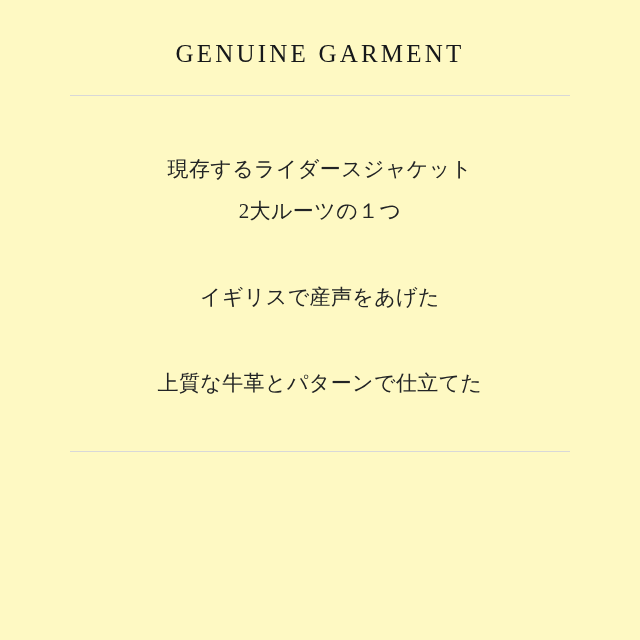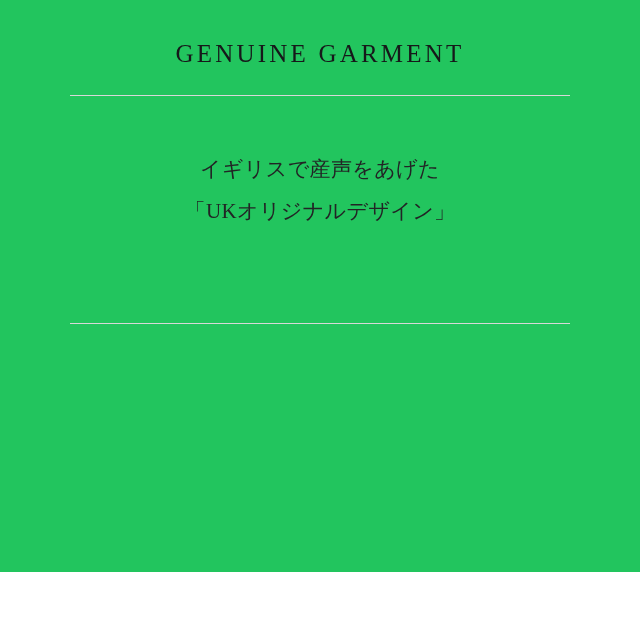--- a/index.html
+++ b/index.html
@@ -9,26 +9,26 @@
   body {
     width: 640px;
     height: 640px;
     background: #ffffff;
     font-family: "Liberation Serif", "DejaVu Serif", serif;
     color: #1d1d1d;
     overflow: hidden;
   }
   .page {
     width: 640px;
-    height: 572px;
+    height: 640px;
     box-sizing: border-box;
     display: flex;
     flex-direction: column;
     align-items: center;
-    background: #22c55e;
+    background: #fef9c3;
   }
   .title {
     margin-top: 40px;
     font-size: 25px;
     letter-spacing: 3.2px;
     font-weight: 400;
     color: #16181a;
     text-align: center;
     font-family: "Liberation Serif", "DejaVu Serif", serif;
   }
@@ -76,27 +76,31 @@
 <body>
 
 <div class="page">
 
   <div class="title">GENUINE GARMENT</div>
 
   <div class="rule rule-top"></div>
 
   <div class="body-block">
 
+    <div class="para">
+      <span class="line">現存するライダースジャケット</span>
+      <span class="line">2大ルーツの１つ</span>
+    </div>
 
     <div class="para">
       <span class="line">イギリスで産声をあげた</span>
-      <span class="line">「UKオリジナルデザイン」</span>
     </div>
 
     <div class="para">
+      <span class="line">上質な牛革とパターンで仕立てた</span>
     </div>
 
   </div>
 
   <div class="rule rule-bottom"></div>
 
   <div class="spacer"></div>
 
 </div>
 

